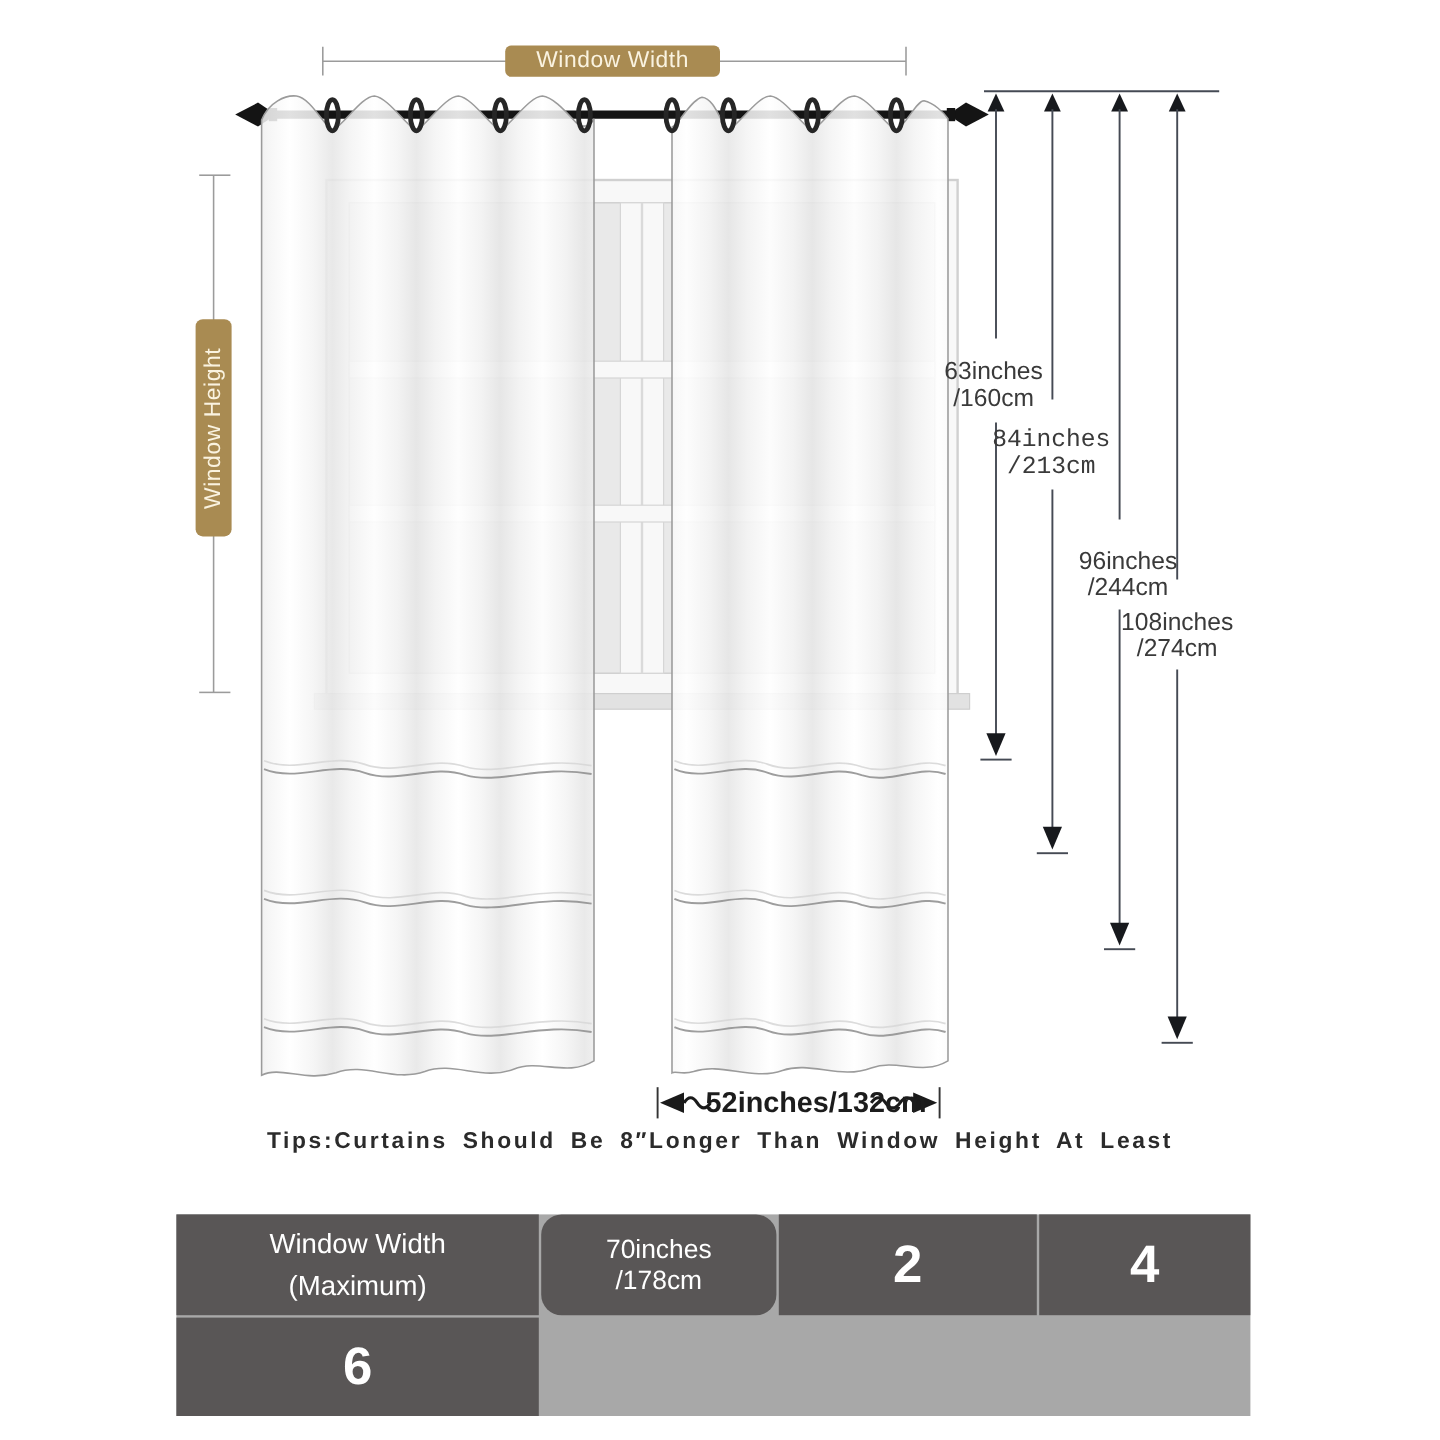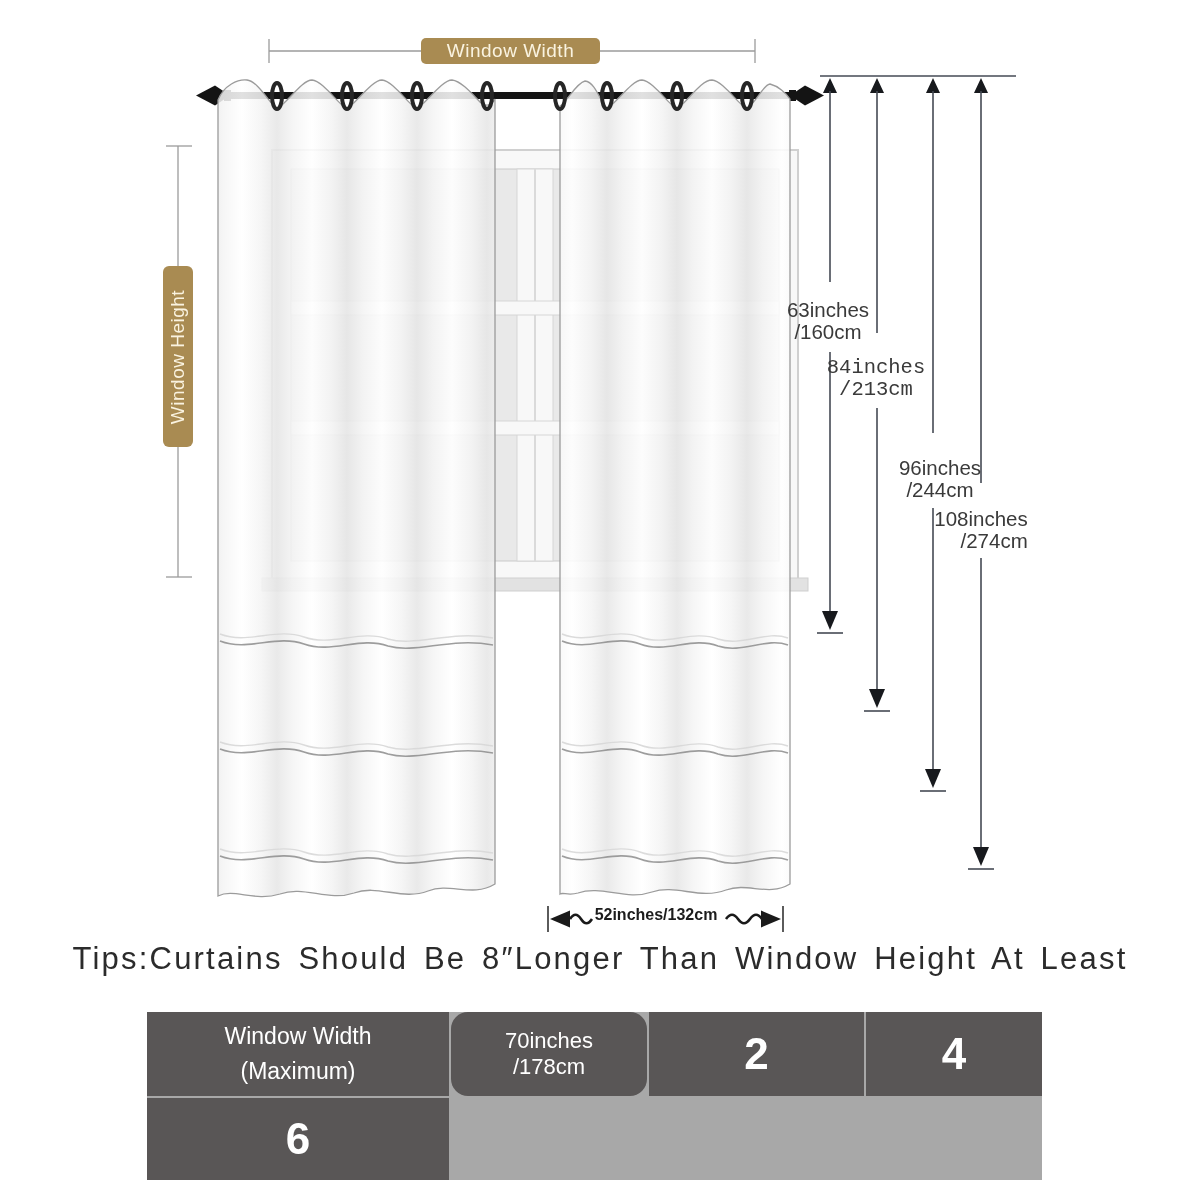--- a/index.html
+++ b/index.html
@@ -17,26 +17,26 @@
   .badge-v{left:163px;top:266px;width:30px;height:181px;border-radius:6px;}
   .badge-v span{transform:rotate(-90deg);white-space:nowrap;font-size:19px;letter-spacing:.5px;}
   
   .meas-label{
     position:absolute;transform:translateX(-50%);text-align:center;
     font-size:20.5px;line-height:21.5px;color:#3a3a3a;white-space:nowrap;
   }
   
   .dim52-text{
     position:absolute;left:588px;top:906px;width:136px;text-align:center;
-    font-size:16px;font-weight:600;color:#1c1c1c;
+    font-size:24px;font-weight:600;color:#1c1c1c;
   }
   
   .tips{
     position:absolute;left:0;top:941px;width:1200px;text-align:center;
-    font-size:31px;font-weight:400;color:#2b2b2b;letter-spacing:2.2px;word-spacing:5px;
+    font-size:19px;font-weight:700;color:#2b2b2b;letter-spacing:2.2px;word-spacing:5px;
     white-space:nowrap;
   }
   
   .size-table{
     position:absolute;left:147px;top:1012px;width:895px;height:168px;
     display:grid;grid-template-columns:302px 196px 215px 176px;grid-template-rows:84px 82px;
     gap:2px;background:#a8a8a8;color:#ffffff;
   }
   .size-table .cell{background:#595656;display:flex;flex-direction:column;align-items:center;justify-content:center;}
   .cell-label{font-size:23px;line-height:23px;row-gap:12px;}
@@ -207,21 +207,21 @@
     <div>/160cm</div>
   </div>
   <div class="meas-label" style="left:876px;top:357px;font-family:Liberation Mono, monospace;">
     <div>84inches</div>
     <div>/213cm</div>
   </div>
   <div class="meas-label" style="left:930px;top:457px;margin-left:10px;">
     <div>96inches</div>
     <div>/244cm</div>
   </div>
-  <div class="meas-label" style="left:981px;top:508px;text-align:right;">
+  <div class="meas-label" style="left:981px;top:508px;">
     <div>108inches</div>
     <div>/274cm</div>
   </div>
 
   <div class="dim52-text">52inches/132cm</div>
 
   <div class="tips">Tips:Curtains Should Be 8″Longer Than Window Height At Least</div>
 
   <div class="size-table">
     <div class="cell cell-label">

